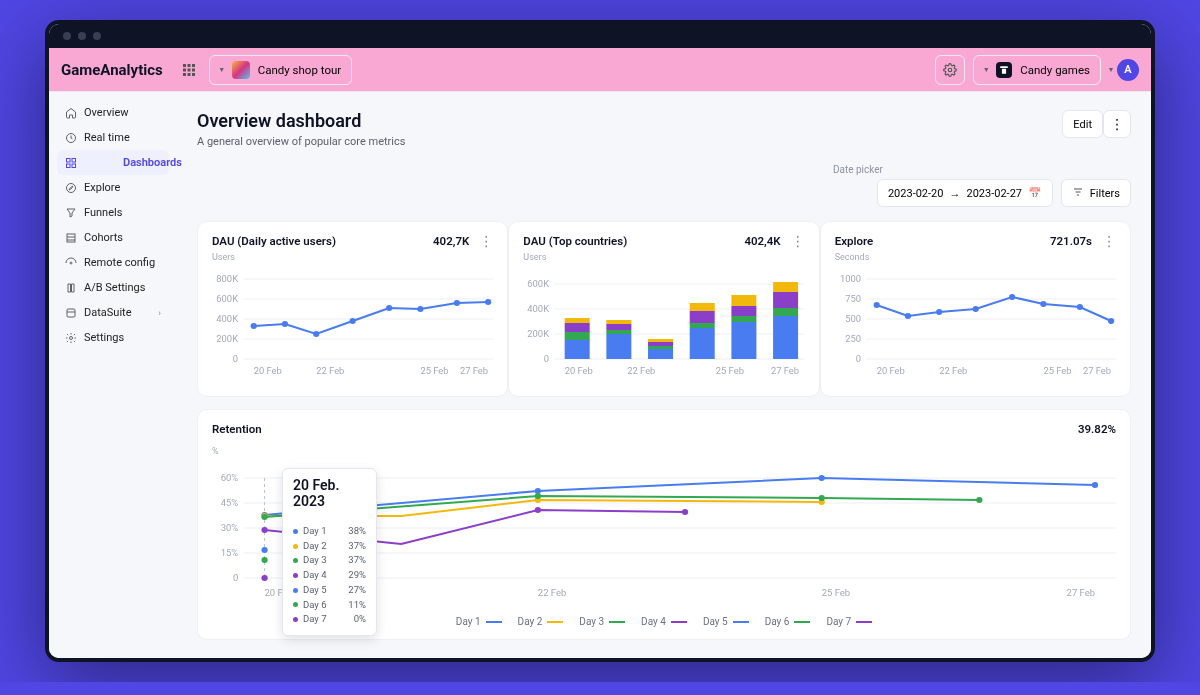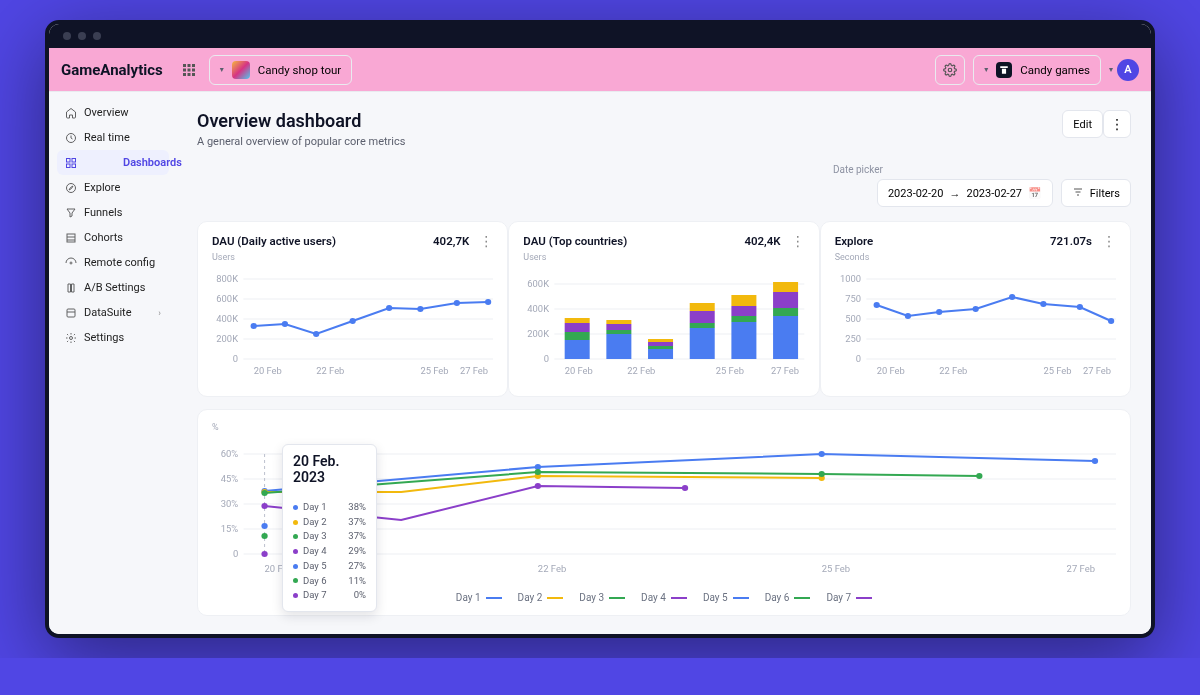--- a/index.html
+++ b/index.html
@@ -419,20 +419,24 @@
               <text class="x-tick" x="40" y="110">20 Feb</text>
               <text class="x-tick" x="100" y="110">22 Feb</text>
               <text class="x-tick" x="200" y="110">25 Feb</text>
               <text class="x-tick" x="265" y="110" text-anchor="end">27 Feb</text>
             </svg>
           </div>
         </div>
       </div>
 
       <div class="card big-card">
+        <div class="ret-head">
+          <span class="ret-title">Retention</span>
+          <span class="ret-val">39.82%</span>
+        </div>
         <div class="axis-label">%</div>
         <div class="ret-chart-box">
           
           <div class="tooltip-box">
             <div class="tooltip-title">20 Feb. 2023</div>
             <div id="tooltip-rows">
                 <div class="tooltip-row">
                   <span class="tdot" style="background:#4a7cf1"></span>
                   <span>Day 1</span>
                   <span class="val">38%</span>

